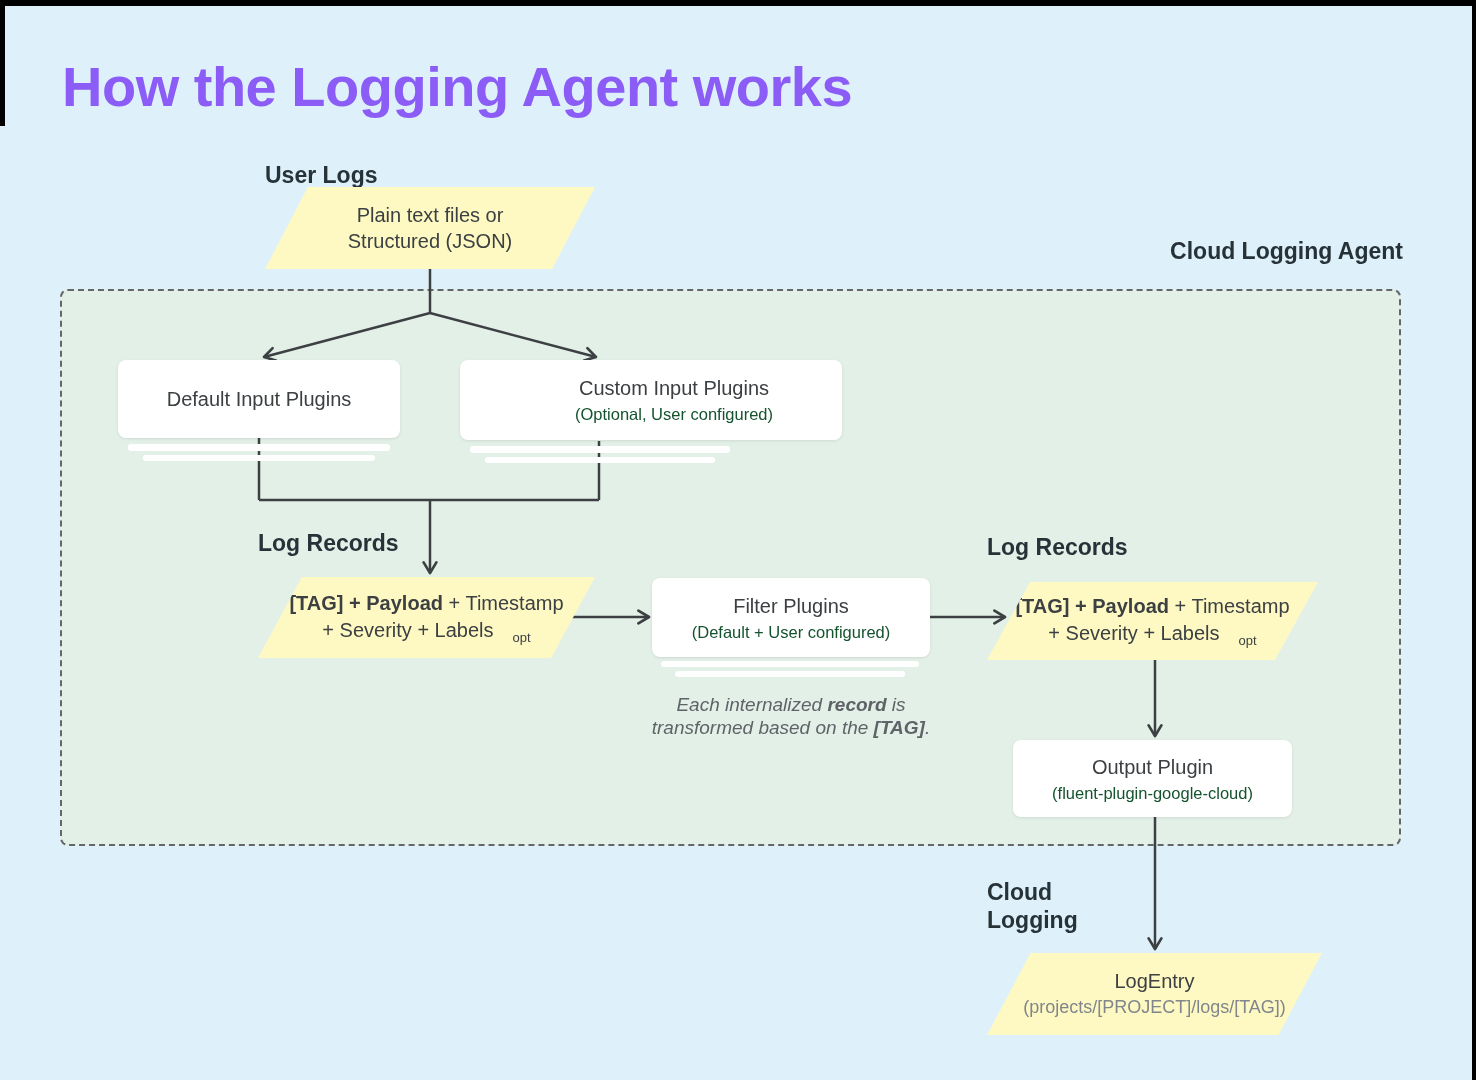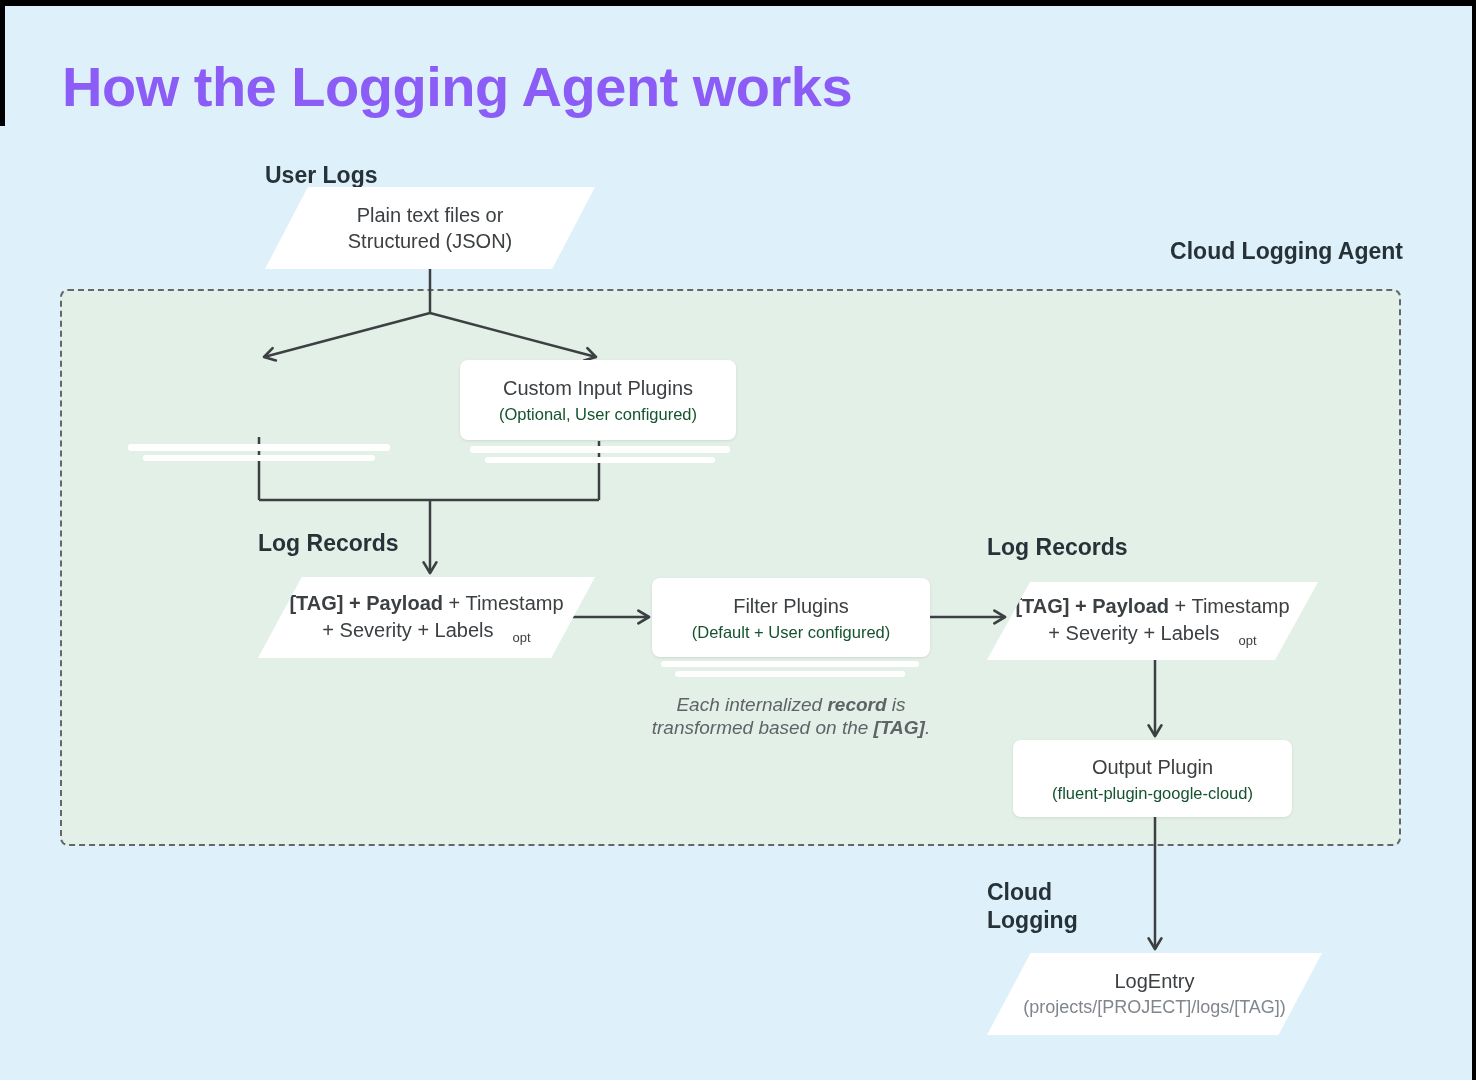--- a/index.html
+++ b/index.html
@@ -22,21 +22,21 @@
     position:absolute;font-size:23px;font-weight:600;color:#263238;white-space:nowrap;
   }
   .agent-container{
     position:absolute;left:60px;top:289px;width:1341px;height:557px;
     background:#e3f0e8;border:2px dashed #63676b;border-radius:8px;
     box-sizing:border-box;
   }
   svg.arrows{position:absolute;left:0;top:0;z-index:4;}
 
   .pgram{
-    position:absolute;background:#ffffff;z-index:6;
+    position:absolute;background:#fef9c3;z-index:6;
     display:flex;flex-direction:column;align-items:center;justify-content:center;
     text-align:center;font-size:20px;color:#3c4043;line-height:26px;
     clip-path:polygon(13% 0, 100% 0, 87% 100%, 0% 100%);
   }
   .pgram .sub-line{font-size:18px;color:#80868b;}
   .pgram b{font-weight:700;}
   .subscript{font-size:13px;position:relative;top:5px;margin-left:19px;}
 
   .node-box{
     position:absolute;background:#ffffff;border-radius:8px;z-index:6;
@@ -102,24 +102,27 @@
       <path d="M1155,660 L1155,736" marker-end="url(#vhead)"></path>
       <path d="M1155,817 L1155,949" marker-end="url(#vhead)"></path>
     </g>
   </svg>
 
   <div class="pgram" style="left:265px;top:187px;width:330px;height:82px;">
     <div>Plain text files or</div>
     <div>Structured (JSON)</div>
   </div>
 
+  <div class="node-box" style="left:118px;top:360px;width:282px;height:78px;">
+    <div class="box-title">Default Input Plugins</div>
+  </div>
   <div class="stack-bar" style="left:128px;top:444px;width:262px;height:7px;"></div>
   <div class="stack-bar" style="left:143px;top:455px;width:232px;height:6px;"></div>
 
-  <div class="node-box" style="left:460px;top:360px;width:276px;height:80px;">
+  <div class="node-box" style="left:460px;top:360px;width:336px;height:80px;padding-left:46px;">
     <div class="box-title">Custom Input Plugins</div>
     <div class="box-subtitle">(Optional, User configured)</div>
   </div>
   <div class="stack-bar" style="left:470px;top:446px;width:260px;height:7px;"></div>
   <div class="stack-bar" style="left:485px;top:457px;width:230px;height:6px;"></div>
 
   <div class="section-label" style="left:258px;top:530px;">Log Records</div>
   <div class="pgram" style="left:258px;top:577px;width:337px;height:81px;line-height:27px;">
     <div><b>[TAG] + Payload</b><span> + Timestamp</span></div>
     <div><span>+ Severity + Labels</span><span class="subscript">opt</span></div>

